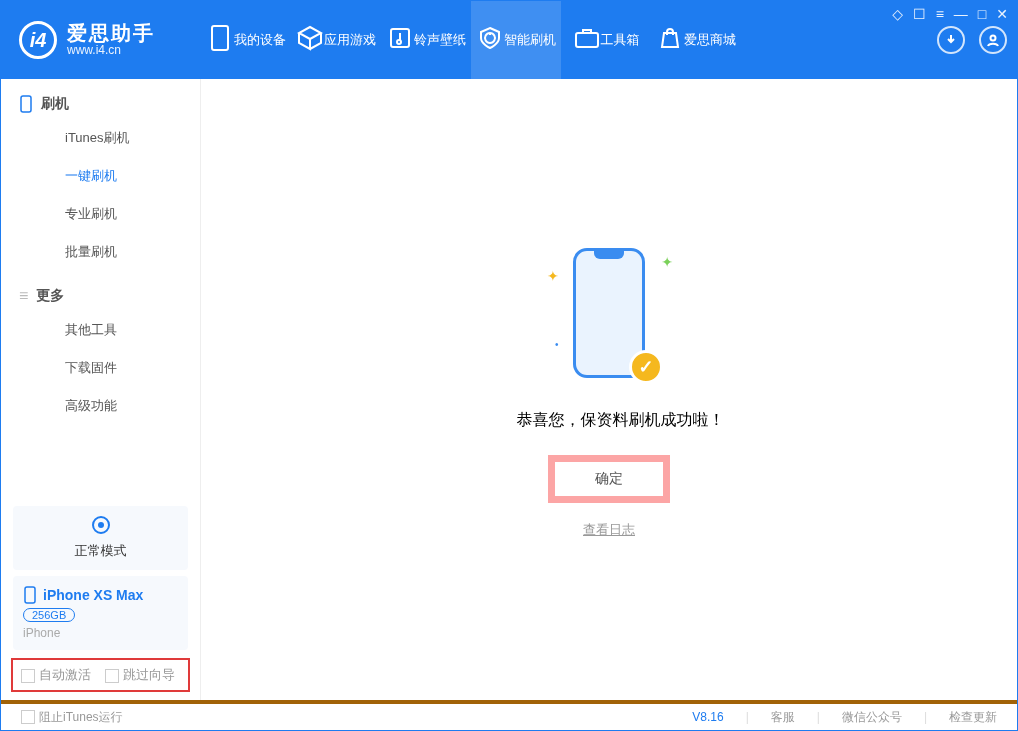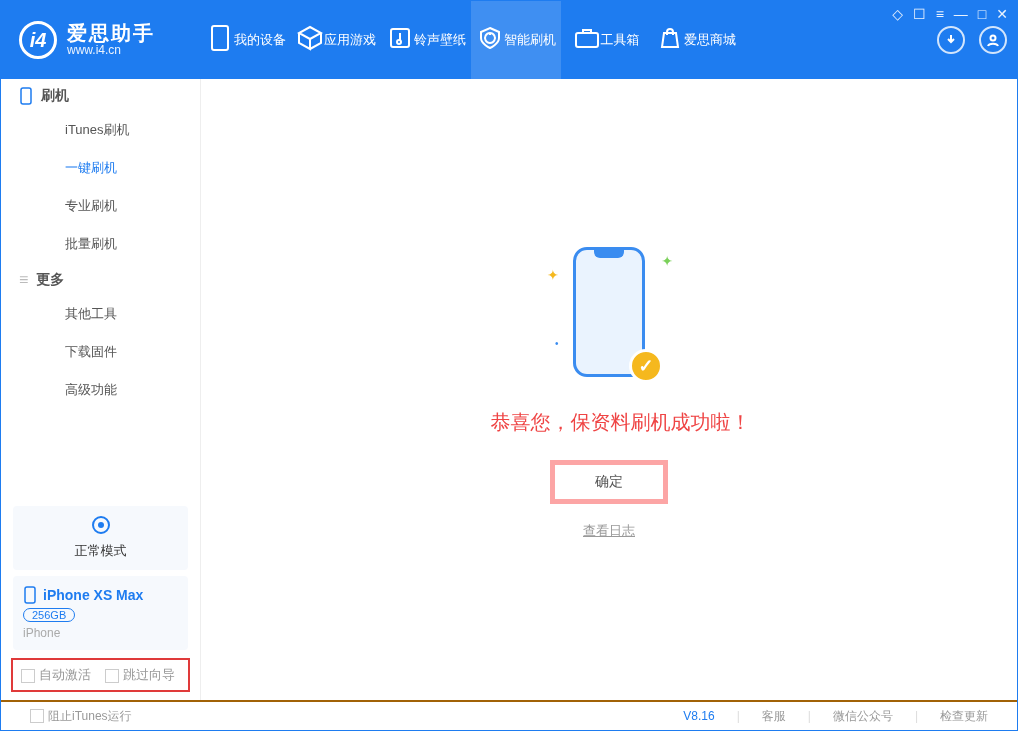--- a/index.html
+++ b/index.html
@@ -15,45 +15,45 @@
 .nav-item.active { background: rgba(255,255,255,.15); }
 .nav-icon { width: 28px; height: 28px; margin-bottom: 4px; display: flex; align-items: center; justify-content: center; }
 .nav-icon svg { stroke: #fff; fill: none; stroke-width: 2; }
 .nav-label { font-size: 13px; }
 .header-right { margin-left: auto; display: flex; align-items: center; padding-right: 10px; height: 100%; gap: 14px; }
 .header-circle { width: 28px; height: 28px; border: 2px solid rgba(255,255,255,.8); border-radius: 50%; display: flex; align-items: center; justify-content: center; cursor: pointer; }
 .titlebar-icons { position: absolute; top: 6px; right: 10px; display: flex; gap: 10px; color: rgba(255,255,255,.9); font-size: 14px; }
 .titlebar-icons span { cursor: pointer; }
 .body { display: flex; height: calc(100% - 78px - 30px); }
 .sidebar { width: 200px; border-right: 1px solid #eee; display: flex; flex-direction: column; }
-.side-group-title { display: flex; align-items: center; padding: 8px 18px 6px; color: #555; font-size: 14px; font-weight: bold; gap: 8px; }
+.side-group-title { display: flex; align-items: center; padding: 16px 18px 6px; color: #555; font-size: 14px; font-weight: bold; gap: 8px; }
 .side-item { padding: 10px 18px 10px 44px; font-size: 13px; color: #555; cursor: pointer; margin-left: 20px; }
 .side-item.active { color: #1e7cf0; }
 .side-bottom { margin-top: auto; }
 .status-block, .device-block { background: #f6f9fd; margin: 6px 12px; padding: 10px; border-radius: 4px; font-size: 13px; color: #333; }
 .status-block { display: flex; align-items: center; gap: 8px; flex-direction: column; }
 .status-dot { width: 18px; height: 18px; border: 2px solid #1e7cf0; border-radius: 50%; display: flex; align-items: center; justify-content: center; }
 .status-dot::after { content: ""; width: 6px; height: 6px; background: #1e7cf0; border-radius: 50%; }
 .device-block .dname { font-weight: bold; color: #1e7cf0; font-size: 14px; }
 .device-block .dcap { display: inline-block; border: 1px solid #1e7cf0; color: #1e7cf0; border-radius: 10px; padding: 0 8px; font-size: 11px; margin-top: 4px; }
 .device-block .dtype { color: #aaa; font-size: 12px; margin-top: 4px; }
 .checkbox-row { border: 2px solid #e03a3a; margin: 8px 10px; padding: 6px 8px; display: flex; gap: 14px; font-size: 13px; color: #999; }
 .cb { width: 14px; height: 14px; border: 1px solid #ccc; display: inline-block; vertical-align: middle; margin-right: 4px; background: #fff; }
 .main { flex: 1; display: flex; flex-direction: column; align-items: center; justify-content: center; }
 .phone-illus { position: relative; width: 100px; height: 150px; margin-bottom: 20px; }
 .phone-body { width: 72px; height: 130px; border: 3px solid #3a8cf0; border-radius: 14px; background: #eaf3fe; position: absolute; left: 14px; top: 8px; }
 .phone-notch { position: absolute; top: 0; left: 50%; transform: translateX(-50%); width: 30px; height: 8px; background: #3a8cf0; border-radius: 0 0 6px 6px; }
 .check-badge { position: absolute; right: -4px; bottom: 6px; width: 34px; height: 34px; background: #f5b81e; border-radius: 50%; border: 3px solid #fff; display: flex; align-items: center; justify-content: center; color: #fff; font-size: 18px; font-weight: bold; }
 .sparkle { position: absolute; color: #f5b81e; font-size: 14px; }
 .s1 { left: -12px; top: 28px; } .s2 { right: -14px; top: 14px; color: #7bd15a; }
 .s3 { left: -4px; bottom: 40px; color: #3a8cf0; font-size: 10px; }
-.success-msg { font-size: 20px; color: #ef4444; margin-bottom: 24px; margin-left: 23px; }
-.ok-btn { border: 5px solid #fca5a5; padding: 8px 40px; font-size: 14px; color: #555; background: #fff; cursor: pointer; margin-bottom: 18px; }
+.success-msg { font-size: 16px; color: #000000; margin-bottom: 24px; margin-left: 23px; }
+.ok-btn { border: 7px solid #fca5a5; padding: 8px 40px; font-size: 14px; color: #555; background: #fff; cursor: pointer; margin-bottom: 18px; }
 .view-log { color: #999; font-size: 13px; text-decoration: underline; cursor: pointer; }
-.statusbar { height: 30px; border-top: 2px solid #a16207; display: flex; align-items: center; padding: 0 29px; font-size: 12px; color: #999; gap: 14px; }
+.statusbar { height: 30px; border-top: 4px solid #a16207; display: flex; align-items: center; padding: 0 20px; font-size: 12px; color: #999; gap: 14px; }
 .statusbar .right { margin-left: auto; display: flex; align-items: center; gap: 22px; }
 .statusbar .sep { color: #ddd; }
 .statusbar .ver { color: #1e7cf0; }
 </style>
 </head>
 <body>
 
 <div class="titlebar-icons">
   <span>◇</span>
   <span>☐</span>

